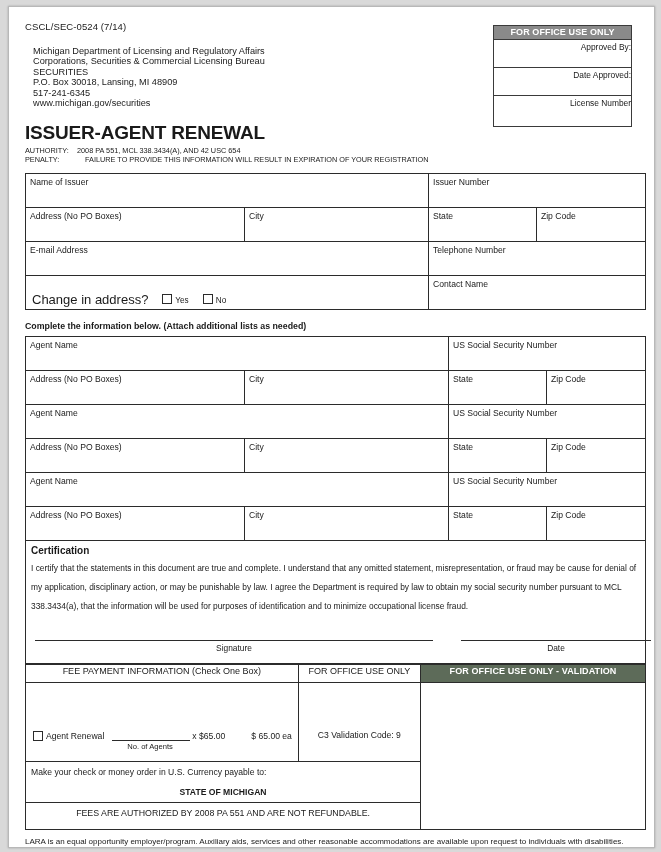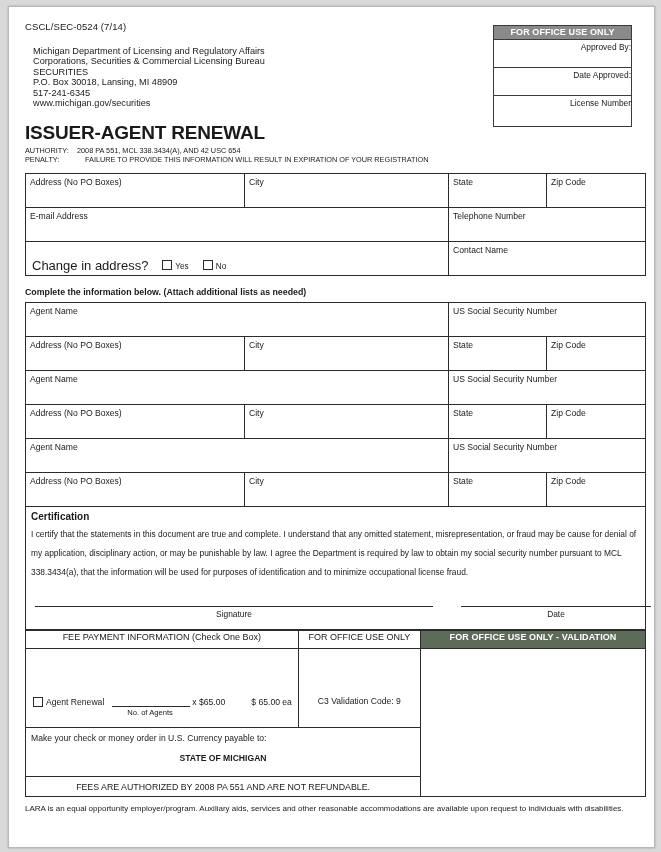--- a/index.html
+++ b/index.html
@@ -101,22 +101,22 @@
     display:flex;align-items:flex-end;font-size:8.6px;
     padding:46px 0 0 6px;
   }
   .feeline .nolabel{
     display:inline-block;width:78px;border-bottom:1px solid #2b2b2b;
     margin:0 2px 0 8px;height:10px;
   }
   .noagents{font-size:7.6px;text-align:center;width:94px;margin-left:76px;margin-top:1px;}
   .c3{font-size:8.6px;text-align:center;padding-top:46px;}
   .payto{font-size:8.6px;padding:4px 0 0 4px;height:17px;}
-  .payto2{font-size:8.6px;font-weight:bold;text-align:center;padding:3px 0 12px 0;}
-  .feesauth{font-size:8.8px;text-align:center;padding:4px 0 3px 0;}
+  .payto2{font-size:8.6px;font-weight:bold;text-align:center;padding:3px 0 4px 0;}
+  .feesauth{font-size:8.8px;text-align:center;padding:4px 0 10px 0;}
 
   .footer{
     margin-top:7px;font-size:8px;line-height:10px;width:612px;
   }
 </style>
 </head>
 <body>
 
 <div class="page">
   <div class="inner">
@@ -140,20 +140,24 @@
         <span>2008 PA 551, MCL 338.3434(A), AND 42 USC 654</span>
       </div>
       <div class="row">
         <span class="pen-lbl">PENALTY:</span>
         <span class="pen-val">FAILURE TO PROVIDE THIS INFORMATION WILL RESULT IN EXPIRATION OF YOUR REGISTRATION</span>
       </div>
     </div>
 
     <table class="tbl issuer-tbl">
       <tbody>
+          <tr>
+        <td colspan="3" style="width:404px">Name of Issuer</td>
+        <td colspan="2" style="width:217px">Issuer Number</td>
+      </tr>
       <tr>
         <td style="width:219px">Address (No PO Boxes)</td>
         <td colspan="2" style="width:205px">City</td>
         <td style="width:98px">State</td>
         <td style="width:99px">Zip Code</td>
       </tr>
       <tr>
         <td colspan="2" style="width:314px">E-mail Address</td>
         <td colspan="3">Telephone Number</td>
       </tr>

